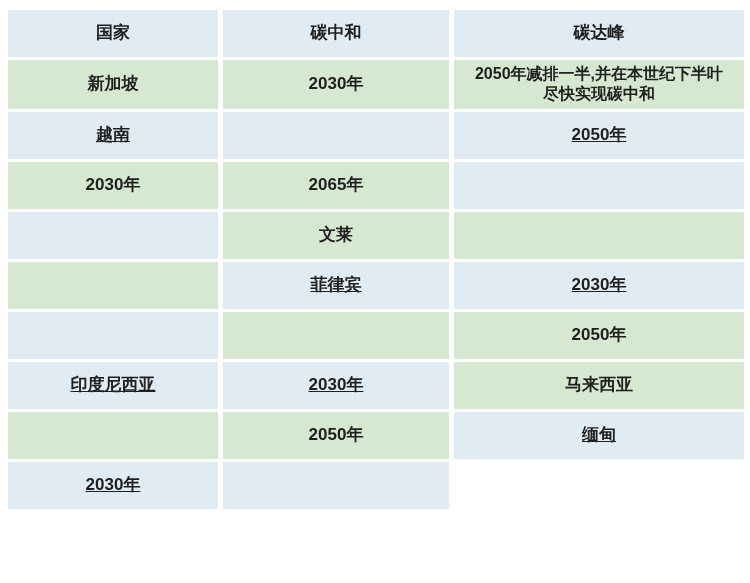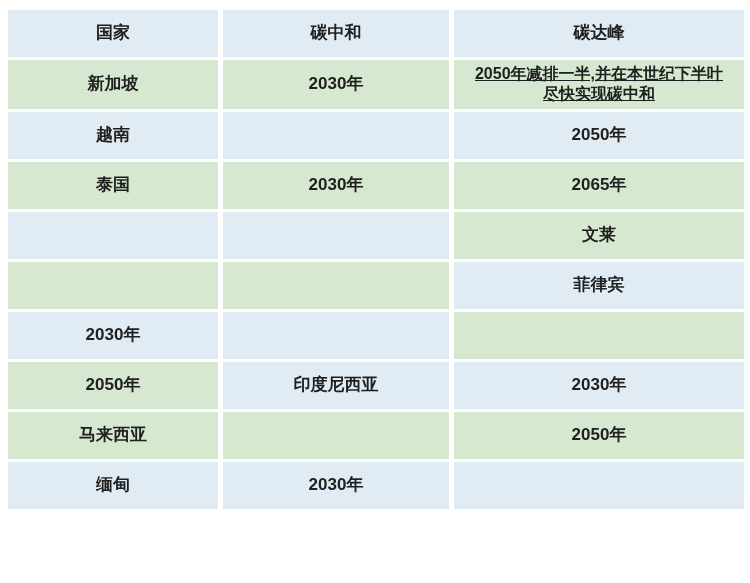--- a/index.html
+++ b/index.html
@@ -37,49 +37,47 @@
     display: flex;
     align-items: center;
     justify-content: center;
     text-align: center;
     padding: 4px 10px;
     font-size: 17px;
     font-weight: bold;
     color: var(--text);
     line-height: 1.3;
   }
-  .cell.blue  { background: var(--row-blue); }
+  .cell.blue  { background: var(--row-blue); text-decoration: underline; }
   .cell.green { background: var(--row-green); }
   .cell.head  { background: var(--row-blue); }
   .cell.note  {
     font-size: 16px;
     line-height: 1.28;
     padding: 4px 14px;
-    text-decoration: underline;
   }
 </style>
 </head>
 <body>
 
 <div class="page">
   <div class="carbon-table">
 
     <div class="cell head">国家</div>
     <div class="cell head">碳中和</div>
     <div class="cell head">碳达峰</div>
 
     <div class="cell green">新加坡</div>
     <div class="cell green">2030年</div>
     <div class="cell green note">2050年减排一半,并在本世纪下半叶尽快实现碳中和</div>
 
     <div class="cell blue">越南</div>
     <div class="cell blue"></div>
     <div class="cell blue">2050年</div>
 
-    <div class="cell green">泰国</div>
     <div class="cell green">2030年</div>
     <div class="cell green">2065年</div>
 
     <div class="cell blue"></div>
     <div class="cell blue"></div>
 
     <div class="cell green">文莱</div>
     <div class="cell green"></div>
     <div class="cell green"></div>
 

